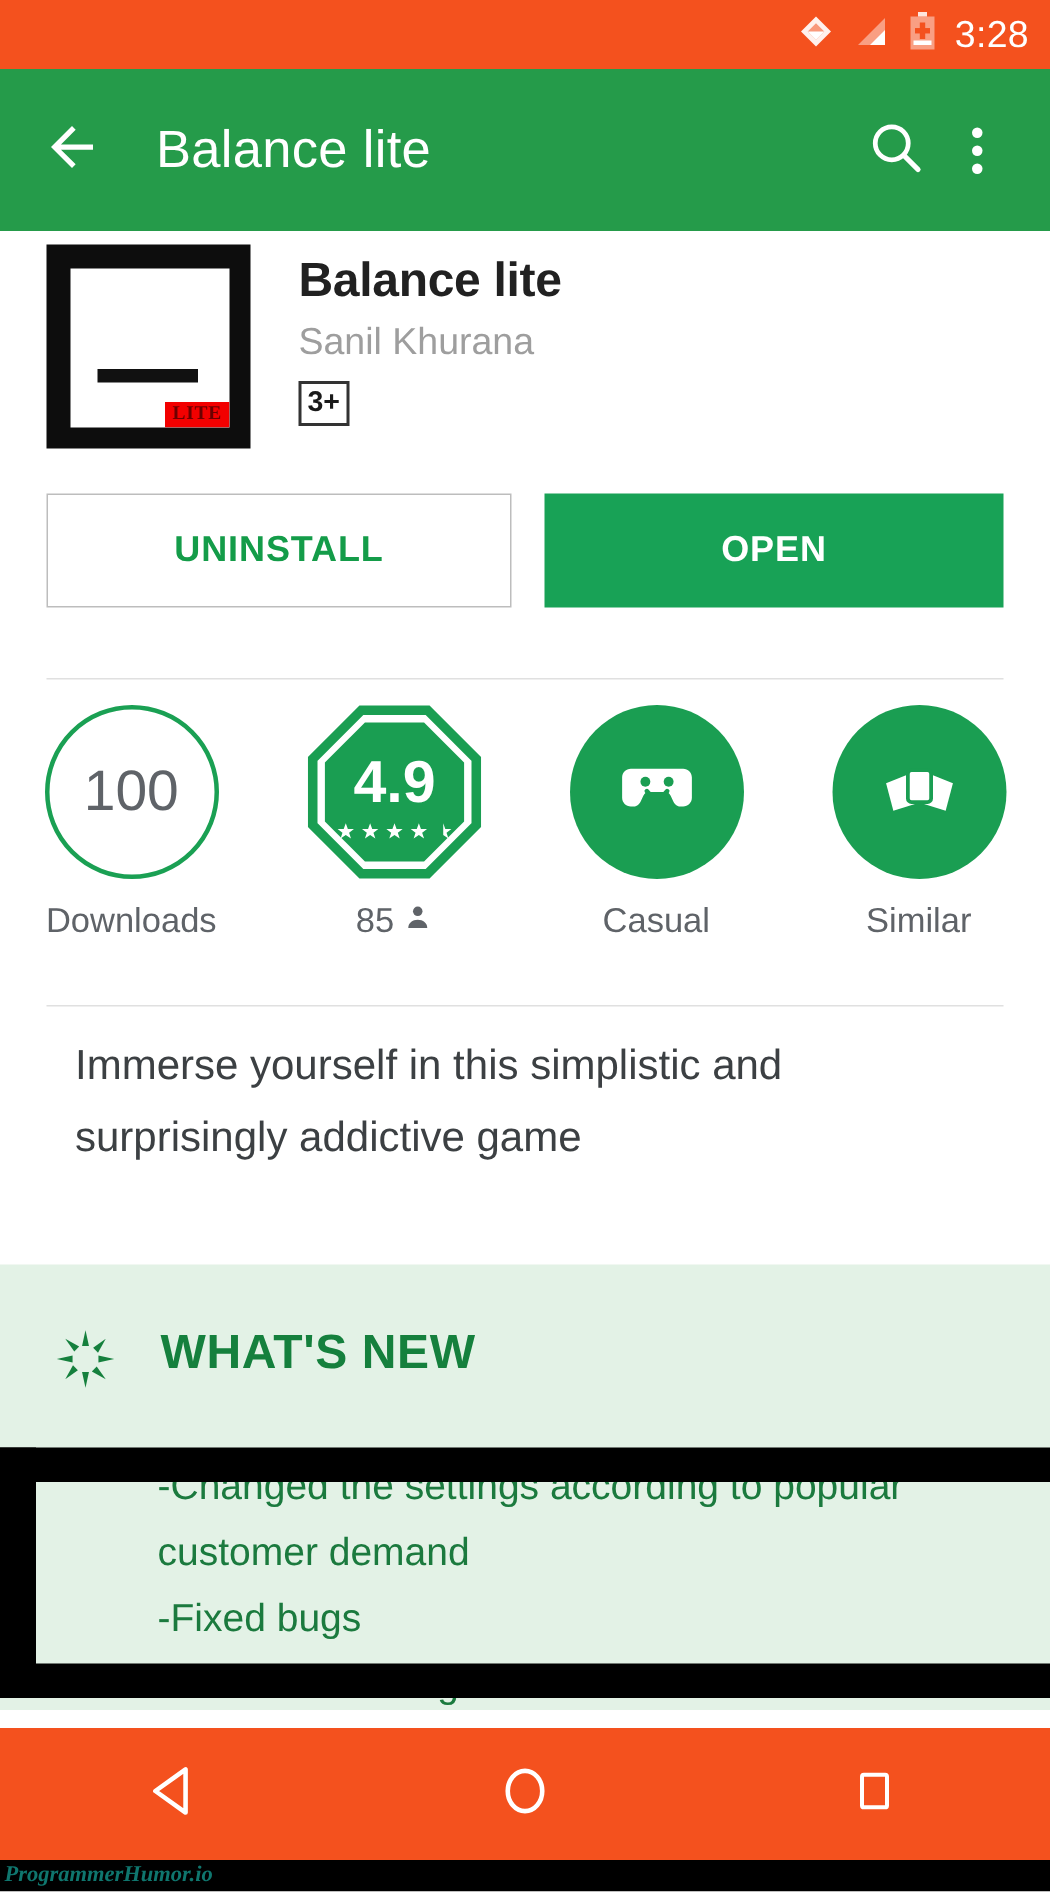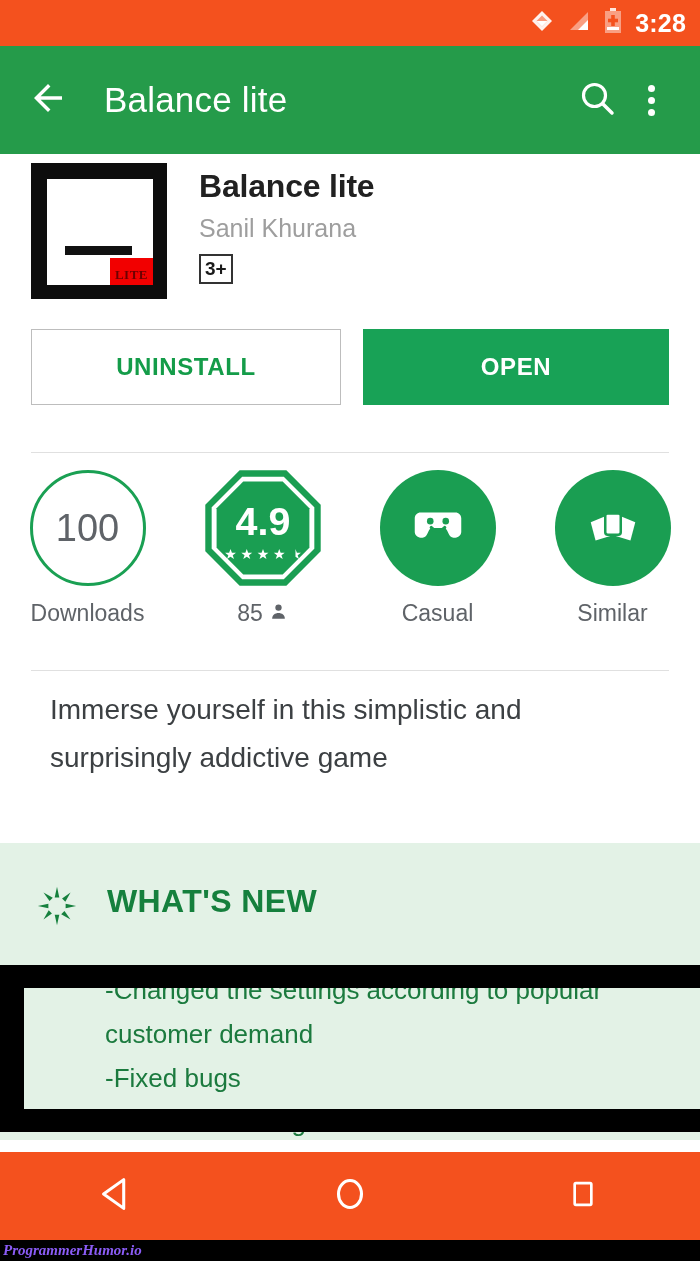--- a/index.html
+++ b/index.html
@@ -12,21 +12,21 @@
   }
   #screen { position:relative; width:700px; height:1261px; background:#fff; }
 
   
   .statusbar{
     position:absolute; top:0; left:0; width:700px; height:46px;
     background:#f4511e; display:flex; align-items:center;
     justify-content:flex-end; padding-right:14px; gap:13px;
   }
   .status-icons{ display:flex; align-items:center; gap:13px; }
-  .st-time{ color:#fff; font-size:25px; font-weight:700; letter-spacing:.2px; line-height:1; }
+  .st-time{ color:#fff; font-size:25px; font-weight:400; letter-spacing:.2px; line-height:1; }
 
   
   .appbar{
     position:absolute; top:46px; left:0; width:700px; height:108px;
     background:#259b4a; display:flex; align-items:center; padding:0 22px;
   }
   .back-btn{ width:52px; height:52px; display:flex; align-items:center; justify-content:center; cursor:pointer; }
   .appbar-title{
     color:#fff; font-size:35px; font-weight:400; margin-left:30px; flex:1;
     white-space:nowrap; letter-spacing:.2px;
@@ -38,21 +38,21 @@
   
   .app-header{ position:absolute; top:154px; left:0; width:700px; height:160px; }
   .app-icon{
     position:absolute; left:31px; top:9px; width:136px; height:136px;
     background:#0d0d0d; padding:16px 14px 14px 16px;
   }
   .app-icon-inner{ position:relative; width:100%; height:100%; background:#fff; overflow:hidden; }
   .icon-bar{ position:absolute; left:17%; bottom:28%; width:63%; height:9px; background:#111; }
   .icon-lite{
     position:absolute; right:0; bottom:0; background:#f20000; color:#6d0000;
-    font-size:13px; font-weight:bold; line-height:1; padding:10px 5px 4px 5px;
+    font-size:13px; font-weight:bold; line-height:1; padding:0 5px 4px 5px;
     letter-spacing:.5px; font-family:"Liberation Serif", serif;
   }
   .app-meta{ position:absolute; left:199px; top:14px; right:10px; }
   .app-name{ font-size:32px; font-weight:bold; color:#212121; line-height:1.15; letter-spacing:-.2px; }
   .app-dev{ font-size:25px; color:#9e9e9e; margin-top:9px; line-height:1.15; }
   .age-badge{
     margin-top:11px; display:inline-block; border:2px solid #333; color:#1a1a1a;
     font-size:19px; font-weight:bold; line-height:1; padding:3px 4px 4px 4px;
   }
 
@@ -119,21 +119,21 @@
     background:#f4511e; display:flex; align-items:center; justify-content:space-around;
   }
   .nav-btn{ width:90px; height:70px; display:flex; align-items:center; justify-content:center; cursor:pointer; }
 
   
   .watermark{
     position:absolute; left:0; top:1240px; width:700px; height:21px;
     background:#000; display:flex; align-items:center;
   }
   .wm-text{
-    color:#8b5cf6; font-family:"Liberation Serif", serif; font-style:italic;
+    color:#0f766e; font-family:"Liberation Serif", serif; font-style:italic;
     font-weight:bold; font-size:15px; padding-left:3px; line-height:1;
   }
 </style>
 </head>
 <body>
 
 <div id="screen">
 
   <div class="statusbar">
     <div class="status-icons">

